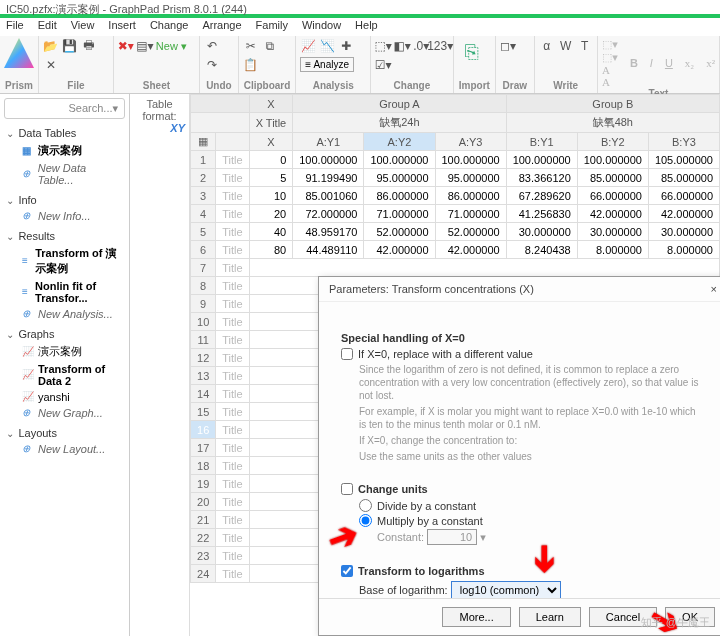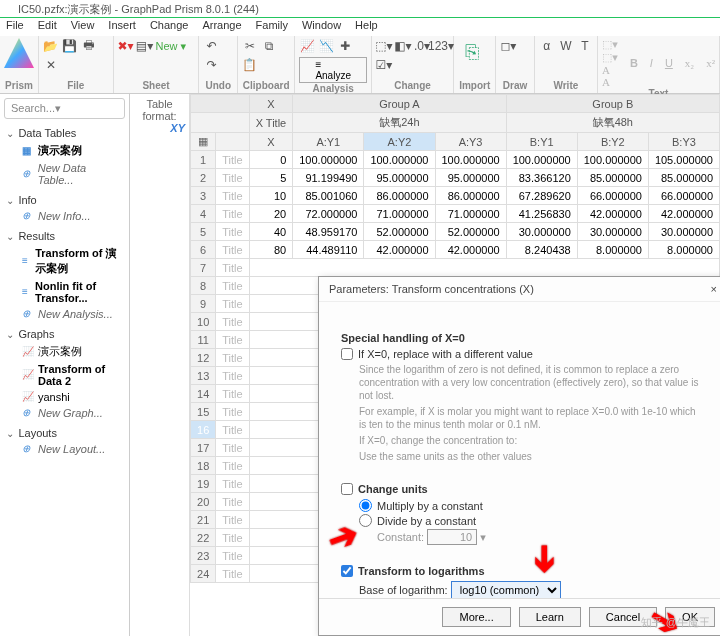--- a/index.html
+++ b/index.html
@@ -1,29 +1,29 @@
 <!DOCTYPE html>
 <html><head>
 <meta charset="utf-8">
 <style>
 * { box-sizing: border-box; margin: 0; padding: 0; font-family: "Segoe UI", Tahoma, sans-serif; font-size: 11px; }
 body { background: #f0f0f0; width: 720px; height: 636px; overflow: hidden; position: relative; }
-.title-bar { height: 18px; padding: 2px 18px; color: #555; background: #fff; border-bottom: 1px solid #22c55e; }
+.title-bar { height: 18px; padding: 2px 6px; color: #555; background: #fff; border-bottom: 4px solid #22c55e; }
 .menu-bar { height: 18px; padding: 1px 6px; background: #fff; display: flex; gap: 14px; color: #333; }
 .menu-bar span { cursor: default; }
 .ribbon { height: 58px; background: #f7f7f7; border-bottom: 1px solid #ccc; display: flex; }
 .ribbon-group { border-right: 1px solid #ddd; padding: 2px 4px; display: flex; flex-direction: column; justify-content: space-between; }
 .ribbon-group .label { text-align: center; color: #888; font-size: 10px; font-weight: bold; }
 .ribbon-icons { display: flex; gap: 3px; align-items: center; flex-wrap: wrap; }
 .ico { width: 16px; height: 16px; display: inline-flex; align-items: center; justify-content: center; font-size: 12px; color: #555; border: 1px solid transparent; }
 .ico.big { width: 28px; height: 28px; font-size: 18px; }
 .prism-logo { width: 30px; height: 30px; background: linear-gradient(135deg,#ff4,#4af,#f4a); clip-path: polygon(50% 0, 100% 100%, 0 100%); }
 .main { display: flex; height: calc(636px - 18px - 18px - 58px); }
 .nav { width: 172px; background: #fff; border-right: 1px solid #ccc; display: flex; flex-direction: column; }
-.search { margin: 4px; padding: 3px 6px; border: 1px solid #ccc; border-radius: 3px; color: #888; display: flex; justify-content: flex-start; }
+.search { margin: 4px; padding: 3px 6px; border: 1px solid #ccc; border-radius: 3px; color: #888; display: flex; justify-content: flex-end; }
 .nav-section { padding: 2px 0; }
 .nav-head { display: flex; align-items: center; gap: 4px; padding: 2px 6px; color: #333; font-weight: 400; cursor: default; }
 .nav-head::before { content: "⌄"; font-size: 10px; color: #666; }
 .nav-item { padding: 2px 6px 2px 22px; display: flex; align-items: center; gap: 4px; cursor: default; }
 .nav-item.bold { font-weight: bold; }
 .nav-item .ni { width: 12px; height: 12px; font-size: 10px; color: #4a90d9; }
 .nav-item.new { color: #666; font-style: italic; }
 .center { flex: 1; display: flex; flex-direction: column; background: #fff; position: relative; }
 .table-format { width: 60px; padding: 4px; border-right: 1px solid #ddd; text-align: center; color: #666; }
 .table-format .xy { color: #3a7ed6; font-weight: bold; font-style: italic; text-align: right; }
@@ -111,21 +111,21 @@
         <span class="ico">⧉</span>
         <span class="ico">📋</span>
       </div>
     <div class="label">Clipboard</div>
   </div>
   <div class="ribbon-group" style="width:78px">
     <div class="ribbon-icons">
       <span class="ico">📈</span>
       <span class="ico">📉</span>
       <span class="ico">✚</span>
-      <span style="border:1px solid #aaa;padding:1px 15px;font-size:10px">≡ Analyze</span>
+      <span style="border:1px solid #aaa;padding:1px 4px;font-size:10px">≡ Analyze</span>
     </div>
     <div class="label">Analysis</div>
   </div>
   <div class="ribbon-group" style="width:86px">
     <div class="ribbon-icons">
       <span class="ico">⬚▾</span>
       <span class="ico">◧▾</span>
       <span class="ico">.0▾</span>
       <span class="ico">123▾</span>
       <span class="ico">☑▾</span>
@@ -443,26 +443,26 @@
     <div class="hint">Since the logarithm of zero is not defined, it is common to replace a zero concentration with a very low concentration (effectively zero), so that value is not lost.</div>
     <div class="hint">For example, if X is molar you might want to replace X=0.0 with 1e-10 which is ten to the minus tenth molar or  0.1 nM.</div>
     <div class="hint">If X=0, change the concentration to:</div>
     <div class="hint">Use the same units as the other values</div>
 
     <label class="section-head">
         <input type="checkbox" class="chk" style="">
         <span>Change units</span>
       </label>
     <label class="indent">
+        <input type="radio" name="u" style="">
+        <span>Divide by a constant</span>
+      </label>
+    <label class="indent">
         <input type="radio" name="u" checked="" style="">
         <span>Multiply by a constant</span>
-      </label>
-    <label class="indent">
-        <input type="radio" name="u" style="">
-        <span>Divide by a constant</span>
       </label>
     <div class="indent" style="margin-left:36px;color:#999">
       <span>Constant:</span>
       <input type="text" disabled="" style="width: 50px; text-align: right; color: rgb(153, 153, 153);" value="10"> ▾
     </div>
 
     <label class="section-head">
         <input type="checkbox" class="chk checked" checked="" style="">
         <span>Transform to logarithms</span>
       </label>

